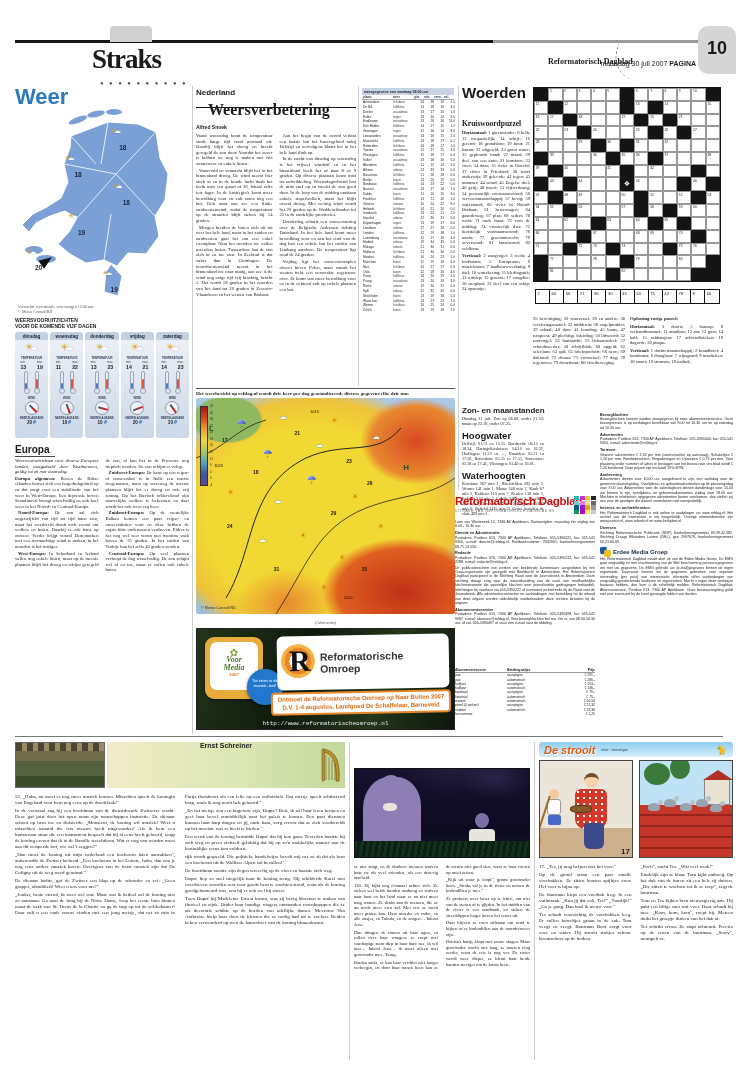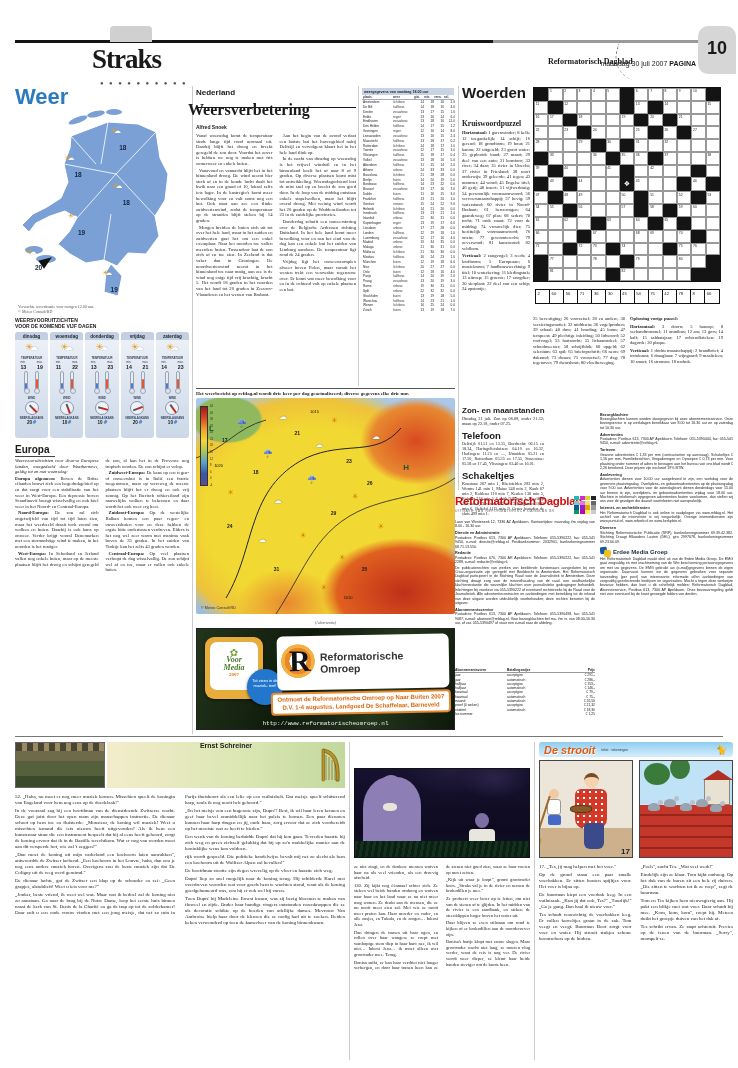--- a/index.html
+++ b/index.html
@@ -56,21 +56,21 @@
 .drop{display:inline-block;width:3px;height:4px;background:#5b8fd6;border-radius:0 60% 60% 60%;transform:rotate(45deg);margin-left:1px}
 .europa-h{left:15px;top:444px;font-size:10px;font-weight:bold;border-bottom:1px solid #444;padding-bottom:1px;width:40px;font-family:"Liberation Sans",sans-serif}
 .europa-body{left:15px;top:458px;width:174px;height:276px;column-count:2;column-gap:7px;
   font-size:4.7px;line-height:5.6px;overflow:hidden}
 .europa-body p,.newsbody p{margin-bottom:1px;text-indent:3px}
 .europa-body p:first-child,.newsbody p:first-child{text-indent:0}
 .europa-intro{font-style:italic}
 
 .kicker{left:196px;top:88px;width:160px;font-size:8px;font-weight:bold;
   border-bottom:1px solid #0f172a;padding-bottom:10px;font-family:"Liberation Sans",sans-serif}
-.headline{left:188px;top:101px;font-size:16px;font-weight:bold}
+.headline{left:208px;top:101px;font-size:16px;font-weight:bold}
 .byline{left:196px;top:124px;font-size:5px;font-weight:bold;font-family:"Liberation Sans",sans-serif}
 .newsbody{left:196px;top:133px;width:160px;height:252px;column-count:2;column-gap:7px;
   font-size:4.7px;line-height:5.6px;overflow:hidden}
 .weernote{left:196px;top:388px;width:259px;border-top:1px solid #555;padding-top:2px;
   font-size:5px;font-weight:bold}
 
 .stations{left:362px;top:88px;width:92px;font-family:"Liberation Sans",sans-serif}
 .st-cap{background:#c8d4e4;font-size:3.6px;font-weight:bold;padding:1.5px 2px;color:#223}
 .st-head,.st-row{display:grid;grid-template-columns:30px 21px 10px 10px 10px 11px;padding:0 1px}
 .st-head{font-size:3px;font-weight:bold;color:#345;border-bottom:0.5px solid #aab}
@@ -1214,23 +1214,23 @@
       <div>42</div>
       <div>78</div>
       <div>8</div>
       <div>66</div>
     </div>
   <div class="abs pz-c2 pzcol"><span><p>25 bevestiging; 26 voorzetsel; 28 en andere; 30 versieringsmotief; 32 middenin; 36 vogelproduct; 39 schaal; 40 duw; 41 houding; 45 loom; 47 tempeest; 49 plechtige inleiding; 50 lidwoord; 52 roofvogel; 53 hartstocht; 55 lichaamsdeel; 57 schoolmeester; 58 schrijfblok; 60 opgeld; 62 selenium; 63 spil; 65 briefopschrift; 66 neon; 69 dakrand; 73 dwaas; 75 voorzetsel; 77 dag; 78 tegenover; 79 dwarshout; 80 vloeibeweging.</p></span></div>
   <div class="abs pz-c3 pzcol"><span><p><b>Oplossing vorige puzzel: </b></p><p><b>Horizontaal: </b>3 doorn; 5 hansop; 8 verbandtrommel; 11 omnibus; 12 ara; 13 gors; 14 kalf; 15 sabbatsjaar; 17 ochtendkrieken; 19 dagorde; 20 plaque.</p><p><b>Verticaal: </b>1 dochtermaatschappij; 2 brandbrief; 4 toonkunst; 6 draagbaar; 7 wijngaard; 9 maalteken; 10 smart; 16 stroman; 18 nadruk.</p></span></div>
 
   <div class="abs zm-t">Zon- en maanstanden</div>
   <div class="abs zm-x jt">Dinsdag 31 juli. Zon op 06.08, onder 21.32; maan op 22.18, onder 07.25.</div>
-  <div class="abs hw-t">Telefoon</div>
+  <div class="abs hw-t">Hoogwater</div>
   <div class="abs hw-x jt">Delfzijl: 01.51 en 13.55, Dordrecht: 06.15 en 18.34, Haringvlietsluizen: 04.10 en 16.32, Harlingen: 11.25 en —, IJmuiden: 05.21 en 17.50, Rotterdam: 05.35 en 17.55, Stavenisse: 05.58 en 17.45, Vlissingen: 03.40 en 16.01.</div>
-  <div class="abs wh-t">Schakeltjes</div>
+  <div class="abs wh-t">Waterhoogten</div>
   <div class="abs wh-x jt">Konstanz 267 min 1, Rheinfelden 283 min 2, Worms 141 min 1, Mainz 248 min 2, Kaub 67 min 2, Koblenz 110 min 7, Keulen 138 min 5, Ruhrort 318 min 5, Lobith 948 min 3, IJsselkop 188 min 3, Deventer 205 min 3, Borgharen 3893 min 6, Belfeld 1115 min 9, Grave beneden de sluis 499 min 1.</div>
 
   <div class="abs eumap" id="eumap">
     <svg width="259" height="216" style="position:absolute;left:0;top:0">
       <path d="M30,200 C60,150 50,90 110,60 C150,42 180,60 205,30" fill="none" stroke="#222" stroke-width="1"></path>
       <path d="M80,216 C110,170 120,130 170,110 C210,95 230,100 259,80" fill="none" stroke="#222" stroke-width="0.8"></path>
       <path d="M0,60 C30,50 40,30 70,22" fill="none" stroke="#222" stroke-width="0.8"></path>
     </svg>
     <div class="legend"></div>
     <div class="legend-labels" id="legend-labels">

